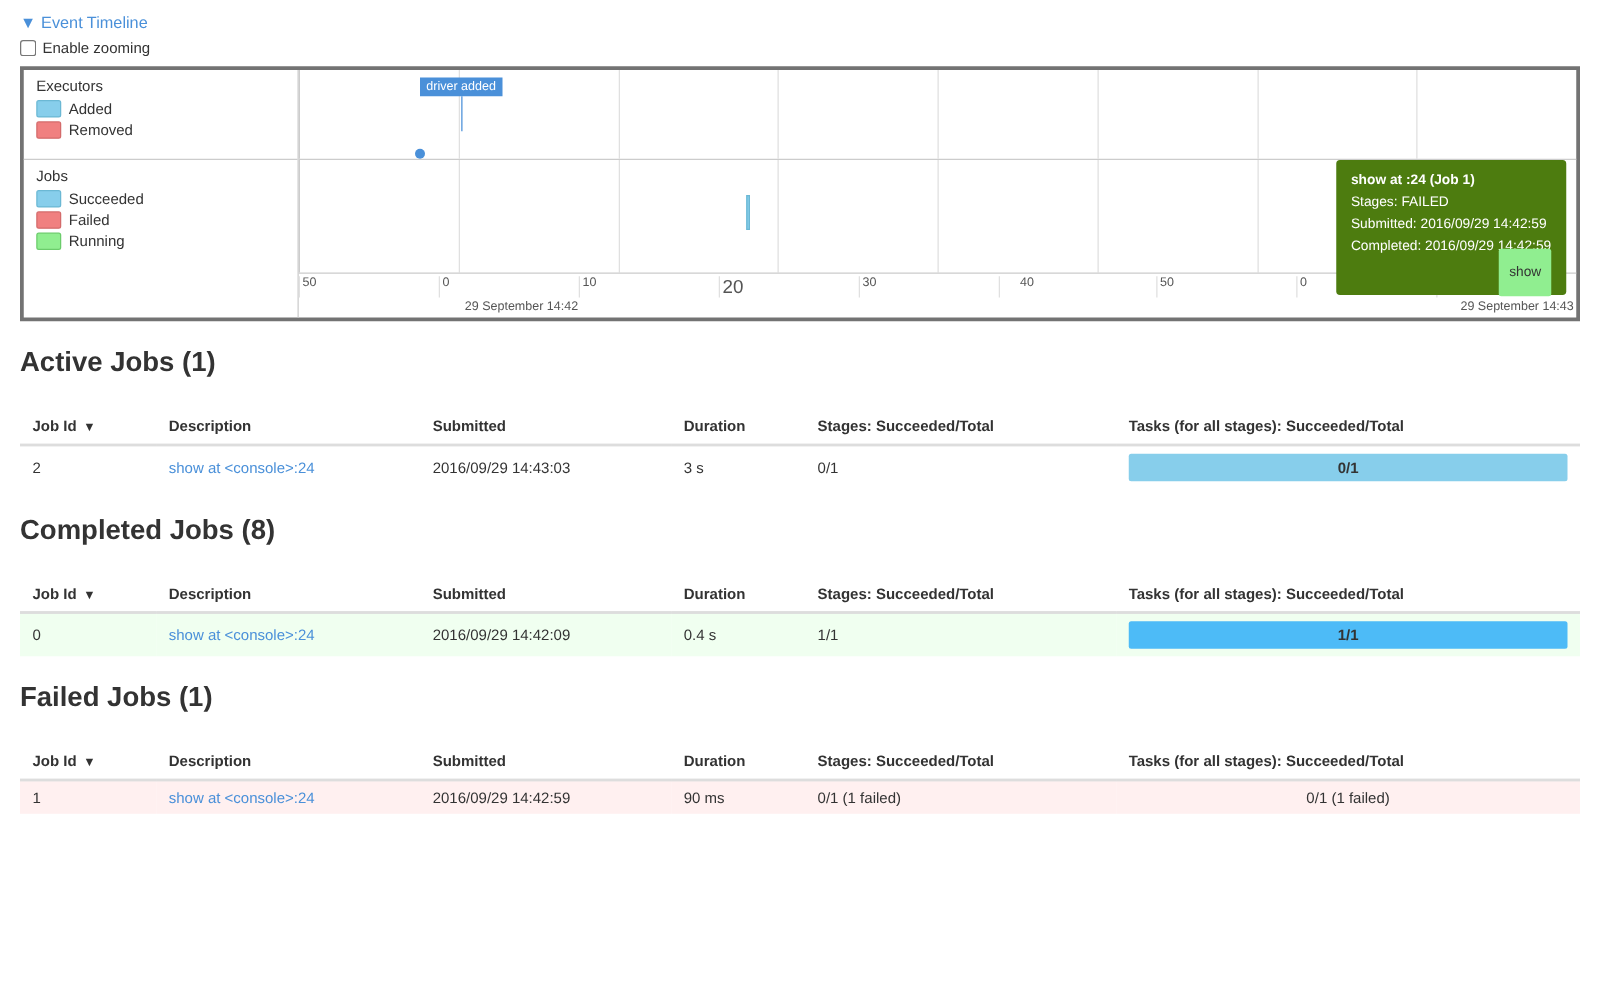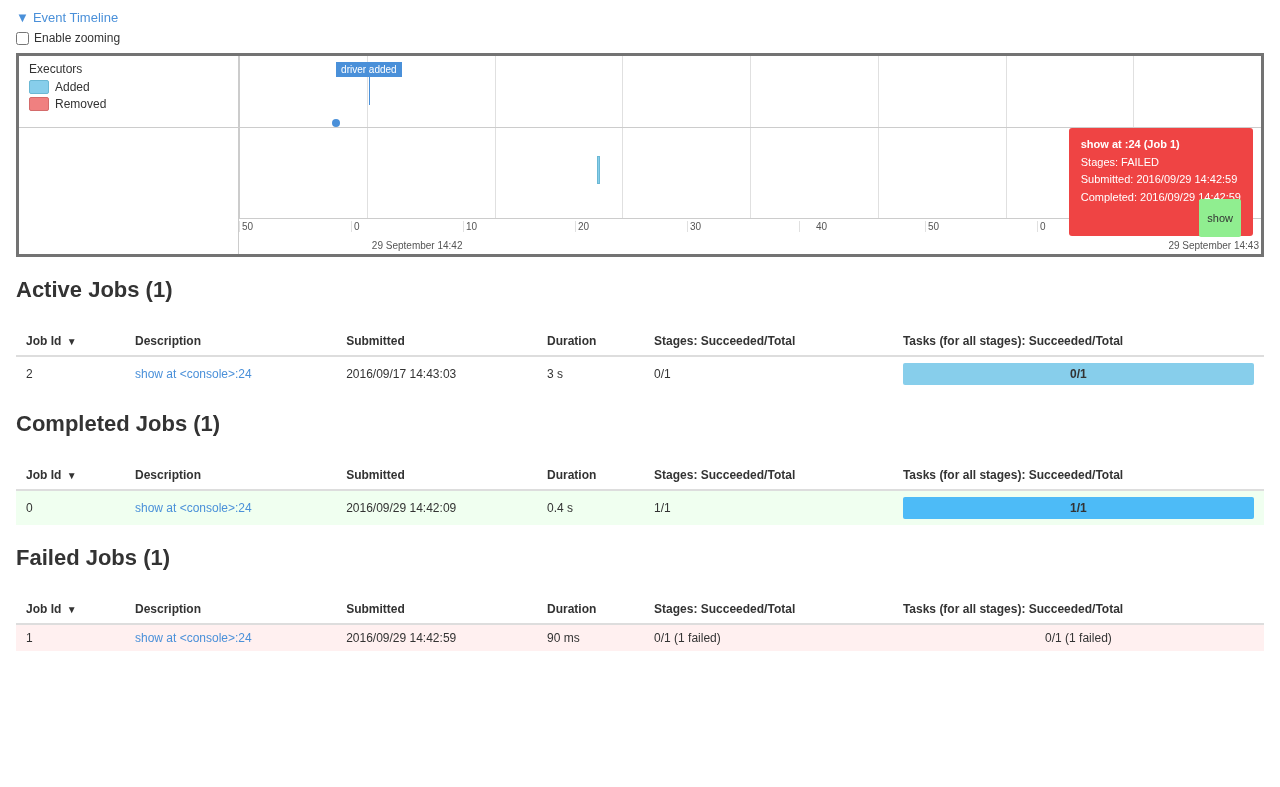--- a/index.html
+++ b/index.html
@@ -22,21 +22,21 @@
     .executor-legend-title { font-size: 12px; margin-bottom: 4px; }
     .legend-item { display: flex; align-items: center; gap: 6px; font-size: 12px; margin-bottom: 3px; }
     .legend-box { width: 20px; height: 14px; border-radius: 2px; }
     .legend-box.added { background: #87CEEB; border: 1px solid #6bb8d4; }
     .legend-box.removed { background: #F08080; border: 1px solid #d46b6b; }
     .legend-box.succeeded { background: #87CEEB; border: 1px solid #6bb8d4; }
     .legend-box.failed { background: #F08080; border: 1px solid #d46b6b; }
     .legend-box.running { background: #90EE90; border: 1px solid #6bcc6b; }
 
     
-    .tooltip-box { position: absolute; background: #ef4444; color: #fff; padding: 8px 12px; border-radius: 3px; font-size: 11px; line-height: 1.6; z-index: 10; white-space: nowrap; }
+    .tooltip-box { position: absolute; background: #4d7c0f; color: #fff; padding: 8px 12px; border-radius: 3px; font-size: 11px; line-height: 1.6; z-index: 10; white-space: nowrap; }
 
     
     .section-heading { font-size: 22px; font-weight: bold; margin-top: 20px; margin-bottom: 8px; }
     table { width: 100%; border-collapse: collapse; margin-bottom: 4px; margin-top: 24px; }
     th { text-align: left; padding: 7px 10px; border-bottom: 2px solid #ddd; font-size: 12px; font-weight: bold; background: #fff; }
     td { padding: 6px 10px; border-bottom: 1px solid #eee; font-size: 12px; vertical-align: middle; }
     tr:last-child td { border-bottom: none; }
     .sort-arrow { font-size: 10px; margin-left: 2px; }
     .link-blue { color: #4a90d9; text-decoration: none; }
 
@@ -73,20 +73,35 @@
           <div class="legend-item">
             <div class="legend-box added"></div>
             <span>Added</span>
           </div>
           <div class="legend-item">
             <div class="legend-box removed"></div>
             <span>Removed</span>
           </div>
         </div>
 
+        <div style="padding: 6px 10px; min-height: 90px;">
+          <div class="executor-legend-title">Jobs</div>
+          <div class="legend-item">
+            <div class="legend-box succeeded"></div>
+            <span>Succeeded</span>
+          </div>
+          <div class="legend-item">
+            <div class="legend-box failed"></div>
+            <span>Failed</span>
+          </div>
+          <div class="legend-item">
+            <div class="legend-box running"></div>
+            <span>Running</span>
+          </div>
+        </div>
       </div>
 
       <div class="timeline-chart-col" style="position:relative;">
 
         <div style="height:72px; position:relative; border-bottom:1px solid #ccc; overflow:visible;text-align:right;">
 
           <div style="position:absolute;top:0;left:0;right:0;bottom:0;display:flex;pointer-events:none;">
             <div style="flex:1;border-left:1px solid #ccc;"></div>
             <div style="flex:1;border-left:1px solid #e0e0e0;"></div>
             <div style="flex:1;border-left:1px solid #e0e0e0;"></div>
@@ -130,21 +145,21 @@
               <span style="background:#90EE90;color:#333;padding:13px 8px;border-radius:2px;font-size:11px;">show</span>
             </div>
           </div>
         </div>
 
         <div style="height:36px;position:relative;border-top:1px solid #ccc;text-decoration:underline;">
           <div style="position:absolute;top:2px;left:0;right:0;display:flex;">
             <div style="flex:1;font-size:10px;color:#555;padding-left:2px;border-left:1px solid #e0e0e0;">50</div>
             <div style="flex:1;font-size:10px;color:#555;padding-left:2px;border-left:1px solid #e0e0e0;">0</div>
             <div style="flex:1;font-size:10px;color:#555;padding-left:2px;border-left:1px solid #e0e0e0;">10</div>
-            <div style="flex:1;font-size:10px;color:#555;padding-left:2px;border-left:1px solid #e0e0e0;">20</div>
+            <div style="flex:1;font-size:15px;color:#555;padding-left:2px;border-left:1px solid #e0e0e0;">20</div>
             <div style="flex:1;font-size:10px;color:#555;padding-left:2px;border-left:1px solid #e0e0e0;">30</div>
             <div style="flex:1;font-size:10px;color:#555;padding-left:16px;border-left:1px solid #e0e0e0;">40</div>
             <div style="flex:1;font-size:10px;color:#555;padding-left:2px;border-left:1px solid #e0e0e0;">50</div>
             <div style="flex:1;font-size:10px;color:#555;padding-left:2px;border-left:1px solid #e0e0e0;">0</div>
             <div style="flex:1;font-size:10px;color:#555;padding-left:2px;border-left:1px solid #e0e0e0;">10</div>
           </div>
           <div style="position:absolute;bottom:3px;left:13%;font-size:10px;color:#555;">29 September 14:42</div>
           <div style="position:absolute;bottom:3px;right:2px;font-size:10px;color:#555;">29 September 14:43</div>
         </div>
       </div>
@@ -160,31 +175,31 @@
         <th>Submitted</th>
         <th>Duration</th>
         <th>Stages: Succeeded/Total</th>
         <th>Tasks (for all stages): Succeeded/Total</th>
       </tr>
     </thead>
     <tbody>
       <tr class="row-white">
         <td>2</td>
         <td><a class="link-blue" href="#">show at &lt;console&gt;:24</a></td>
-        <td>2016/09/17 14:43:03</td>
+        <td>2016/09/29 14:43:03</td>
         <td>3 s</td>
         <td>0/1</td>
         <td>
           <div class="progress-bar-container">0/1</div>
         </td>
       </tr>
     </tbody>
   </table>
 
-  <div class="section-heading">Completed Jobs (1)</div>
+  <div class="section-heading">Completed Jobs (8)</div>
   <table>
     <thead>
       <tr>
         <th>Job Id <span class="sort-arrow">▼</span></th>
         <th>Description</th>
         <th>Submitted</th>
         <th>Duration</th>
         <th>Stages: Succeeded/Total</th>
         <th>Tasks (for all stages): Succeeded/Total</th>
       </tr>

